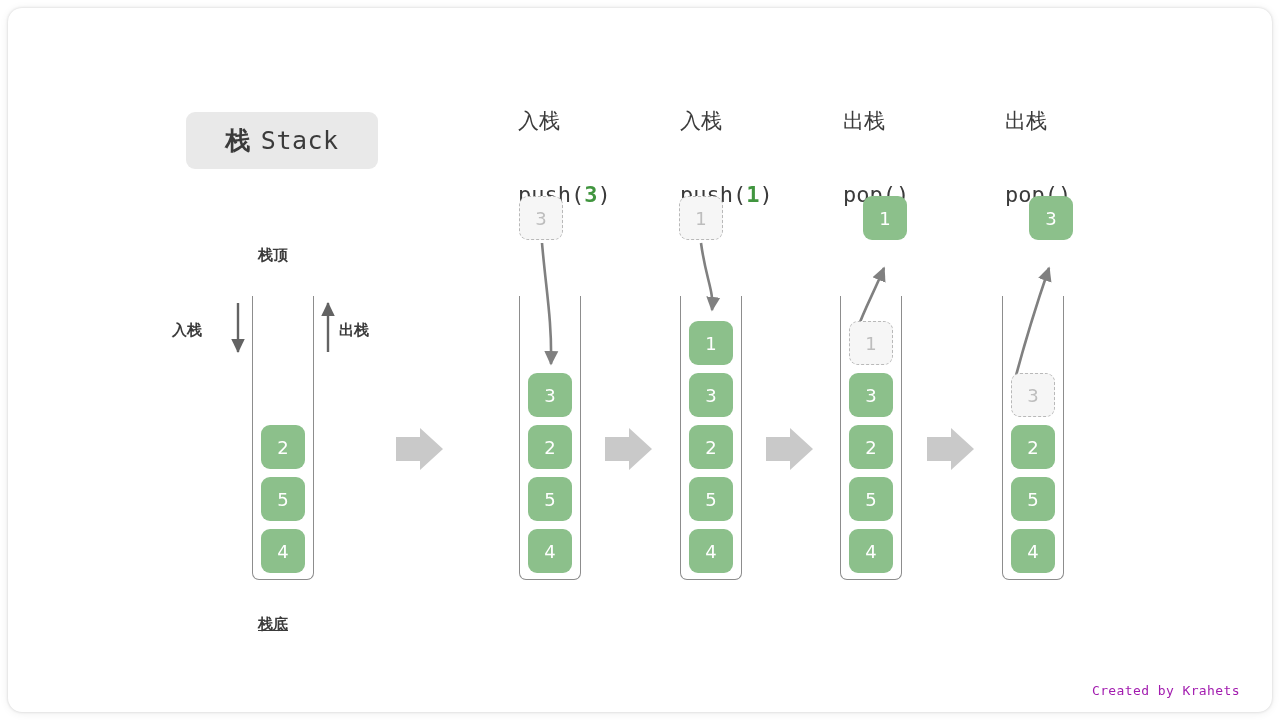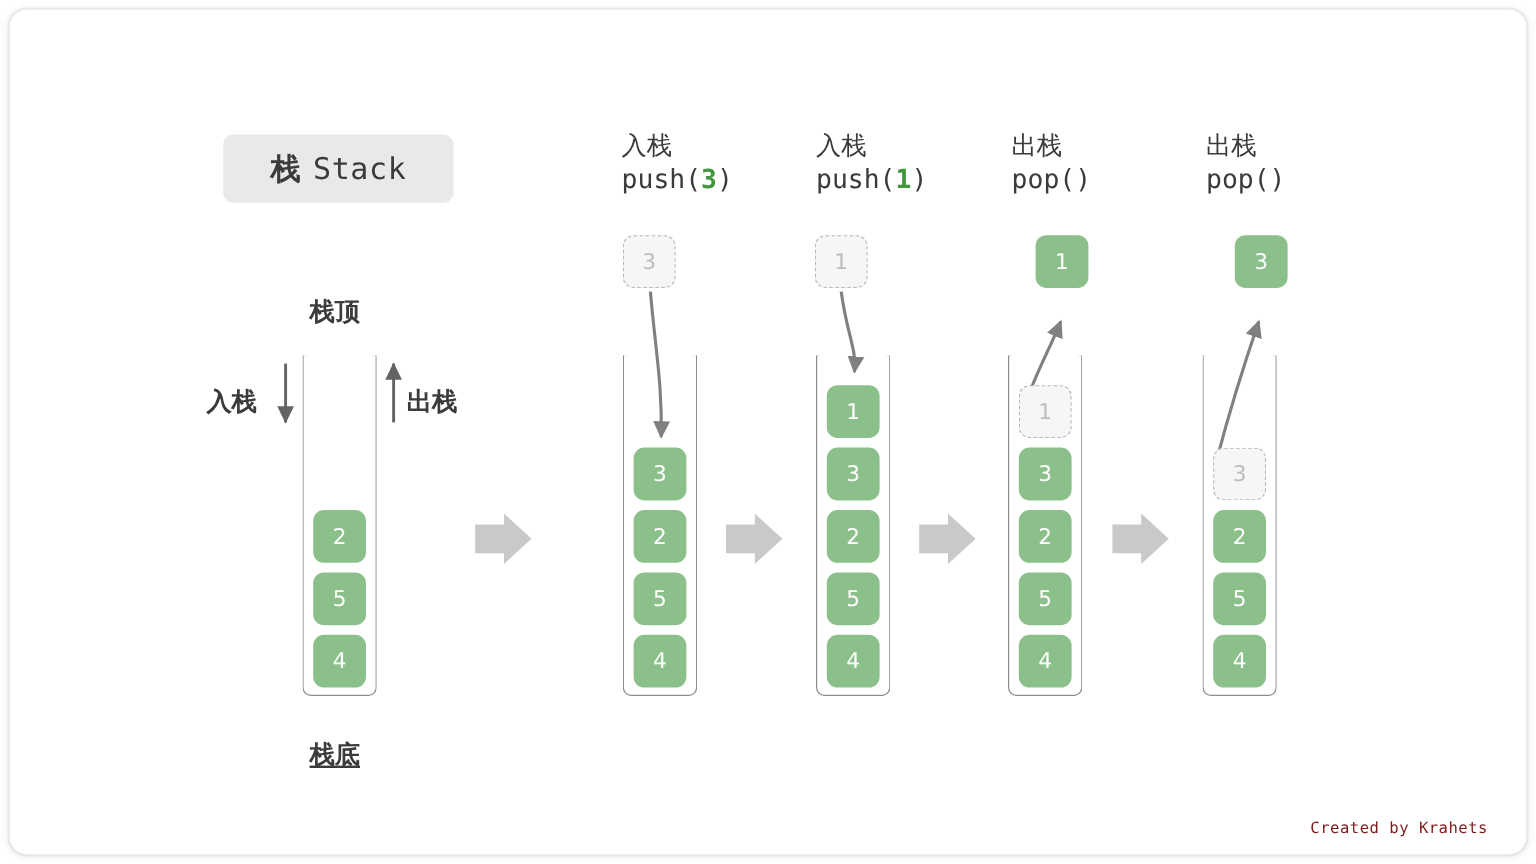--- a/index.html
+++ b/index.html
@@ -55,21 +55,21 @@
     color: #3b3b3b;
     font-family: "DejaVu Sans Mono", monospace;
     letter-spacing: 0.5px;
   }
 
   
   .lbl-bold-cn {
     position: absolute;
     font-family: "DejaVu Sans", sans-serif;
     font-weight: bold;
-    font-size: 21px;
+    font-size: 15px;
     color: #3b3b3b;
     white-space: nowrap;
   }
 
   
   .stack {
     position: absolute;
     width: 62px;
     box-sizing: border-box;
     border-left: 1.4px solid #8d8d8d;
@@ -113,34 +113,35 @@
     display: block;
     font-family: "DejaVu Sans", sans-serif;
     font-size: 21px;
     color: #3b3b3b;
   }
   .col-head .op-code {
     display: block;
     font-family: "DejaVu Sans Mono", monospace;
     font-size: 22px;
     color: #3b3b3b;
+    margin-top: 44px;
   }
   .col-head .op-code .arg {
     color: #41953f;
     font-weight: bold;
   }
 
   
   .footer {
     position: absolute;
     right: 40px;
     bottom: 22px;
     font-family: "DejaVu Sans Mono", monospace;
     font-size: 13px;
-    color: #7f1d1d;
+    color: #a21caf;
     letter-spacing: 0.4px;
     white-space: nowrap;
   }
 
   svg.overlay {
     position: absolute;
     left: 0;
     top: 0;
     width: 1280px;
     height: 720px;

